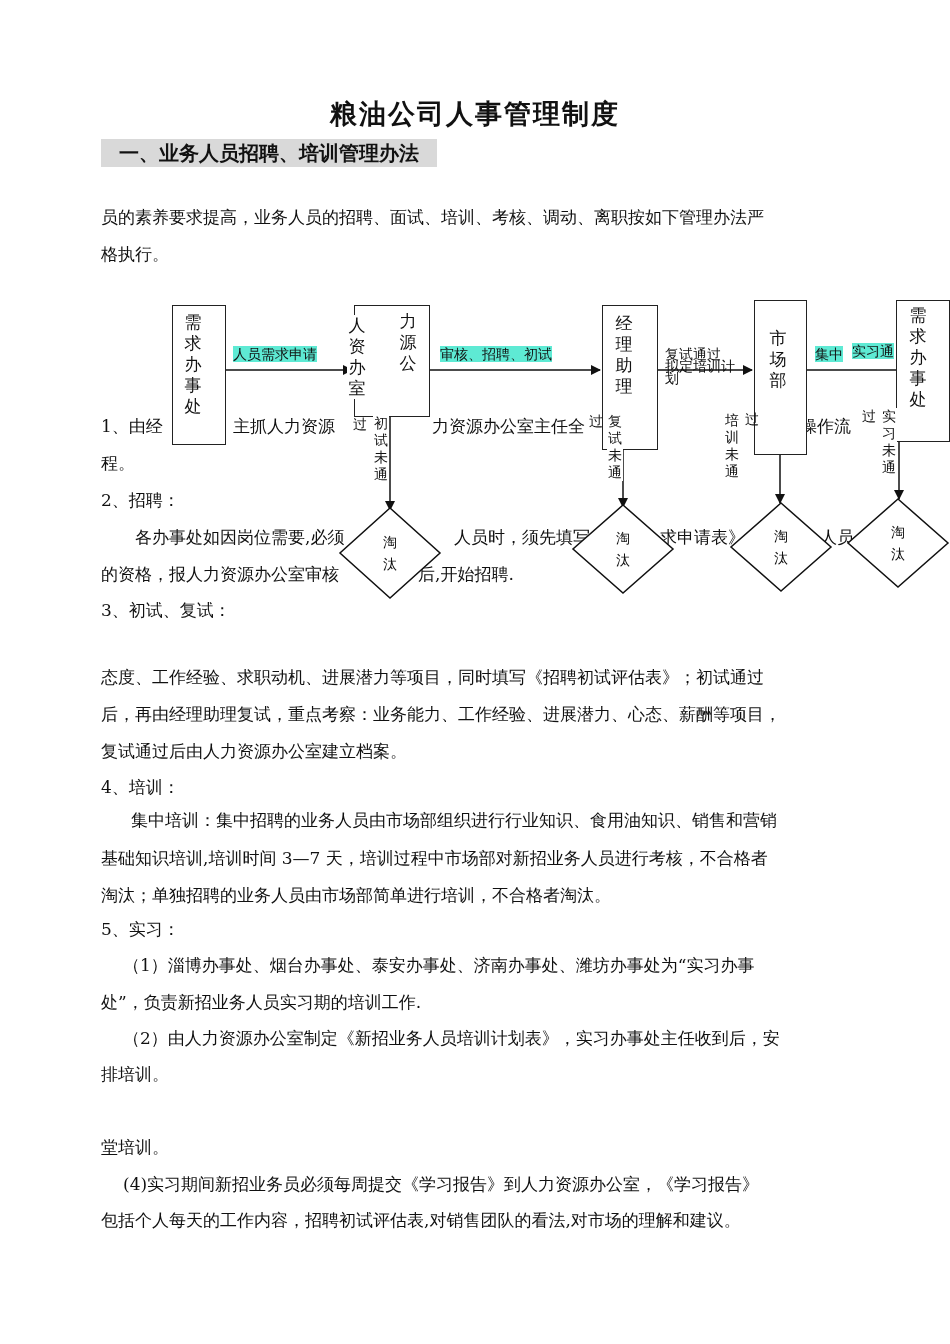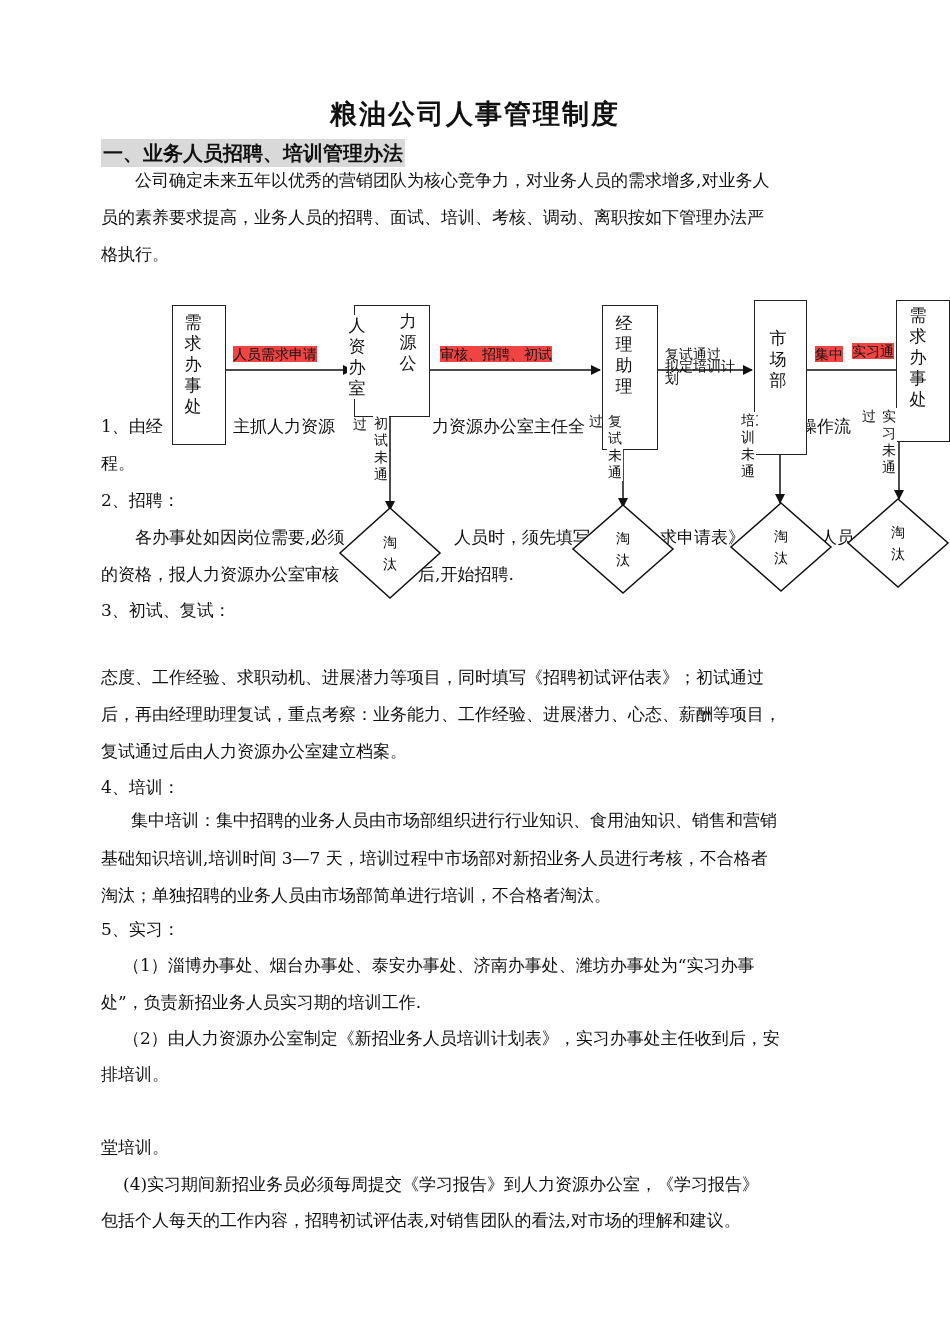--- a/index.html
+++ b/index.html
@@ -2,47 +2,46 @@
 <html><head>
 <meta charset="utf-8">
 <style>
   html, body { margin:0; padding:0; background:#ffffff; }
   body { width:950px; height:1344px; position:relative; overflow:hidden;
          font-family:"DejaVu Serif","Liberation Serif",serif; color:#111; }
   .page { position:absolute; left:0; top:0; width:950px; height:1344px; }
   .title { position:absolute; left:0; width:950px; top:96px; text-align:center;
            font-family:Liberation Serif, serif; font-weight:bold;
            font-size:27px; letter-spacing:2px; }
-  .h1 { position:absolute; left:101px; top:139px; height:28px; padding:0 2px;
+  .h1 { position:absolute; left:101px; top:139px; height:28px; padding:0 18px;
         background:#d9d9d9; font-family:"DejaVu Sans","Liberation Sans",sans-serif;
         font-weight:bold; font-size:20px; line-height:28px; }
   .line { position:absolute; left:101px; font-size:17px; line-height:24px; white-space:nowrap; }
   .ind { padding-left:34px; }
   .ind2 { padding-left:22px; }
   
   .fc { position:absolute; left:0; top:0; width:950px; height:1344px; pointer-events:none; }
   .box { position:absolute; background:#fff; border:1.5px solid #222; box-sizing:border-box; }
   .vtext { position:absolute; font-size:17px; line-height:21px; width:20px; text-align:center;
            font-family:"DejaVu Sans","Liberation Sans",sans-serif; background:#fff; }
   .lbl { position:absolute; font-size:14px; white-space:nowrap;
-         font-family:"DejaVu Sans","Liberation Sans",sans-serif; background:#ef4444; line-height:16px; }
+         font-family:"DejaVu Sans","Liberation Sans",sans-serif; background:#5eead4; line-height:16px; }
   .vlbl { position:absolute; font-size:14px; line-height:17px; width:16px; text-align:center;
           font-family:"DejaVu Sans","Liberation Sans",sans-serif; background:#fff; }
   .dtext { position:absolute; font-size:14px; line-height:22px; width:20px; text-align:center;
            font-family:"DejaVu Sans","Liberation Sans",sans-serif; }
 </style>
 </head>
 <body>
 
 <div class="page">
 
   <div class="title">粮油公司人事管理制度</div>
   <div class="h1">一、业务人员招聘、培训管理办法</div>
 
-  <div class="line ind" style="top:168px">公司确定未来五年以优秀的营销团队为核心竞争力，对业务人员的需求增多,对业务人</div>
   <div class="line" style="top:205px">员的素养要求提高，业务人员的招聘、面试、培训、考核、调动、离职按如下管理办法严</div>
   <div class="line" style="top:242px">格执行。</div>
 
   <div class="line" style="top:414px">1、由经</div>
   <div class="line" style="left:233px;top:414px">主抓人力资源</div>
   <div class="line" style="left:432px;top:414px">力资源办公室主任全</div>
   <div class="line" style="left:800px;top:414px">操作流</div>
   <div class="line" style="top:451px">程。</div>
 
   <div class="line" style="top:488px">2、招聘：</div>
@@ -122,21 +121,21 @@
     <div class="lbl" style="left:815px;top:346px">集中</div>
     <div class="lbl" style="left:852px;top:343px">实习通</div>
 
     <div class="lbl" style="left:353px;top:416px;background:transparent">过</div>
     <div class="vlbl" style="left:373px;top:415px">初试未通</div>
 
     <div class="lbl" style="left:589px;top:413px;background:transparent">过</div>
     <div class="vlbl" style="left:607px;top:413px">复试未通</div>
 
     <div class="lbl" style="left:745px;top:411px;background:transparent">过</div>
-    <div class="vlbl" style="left:740px;top:412px">培训未通</div>
+    <div class="vlbl" style="left:724px;top:412px">培训未通</div>
 
     <div class="lbl" style="left:862px;top:408px;background:transparent">过</div>
     <div class="vlbl" style="left:881px;top:408px">实习未通</div>
 
     <div class="dtext" style="left:380px;top:531px">淘汰</div>
     <div class="dtext" style="left:613px;top:527px">淘汰</div>
     <div class="dtext" style="left:771px;top:525px">淘汰</div>
     <div class="dtext" style="left:888px;top:521px">淘汰</div>
   </div>
 </div>

